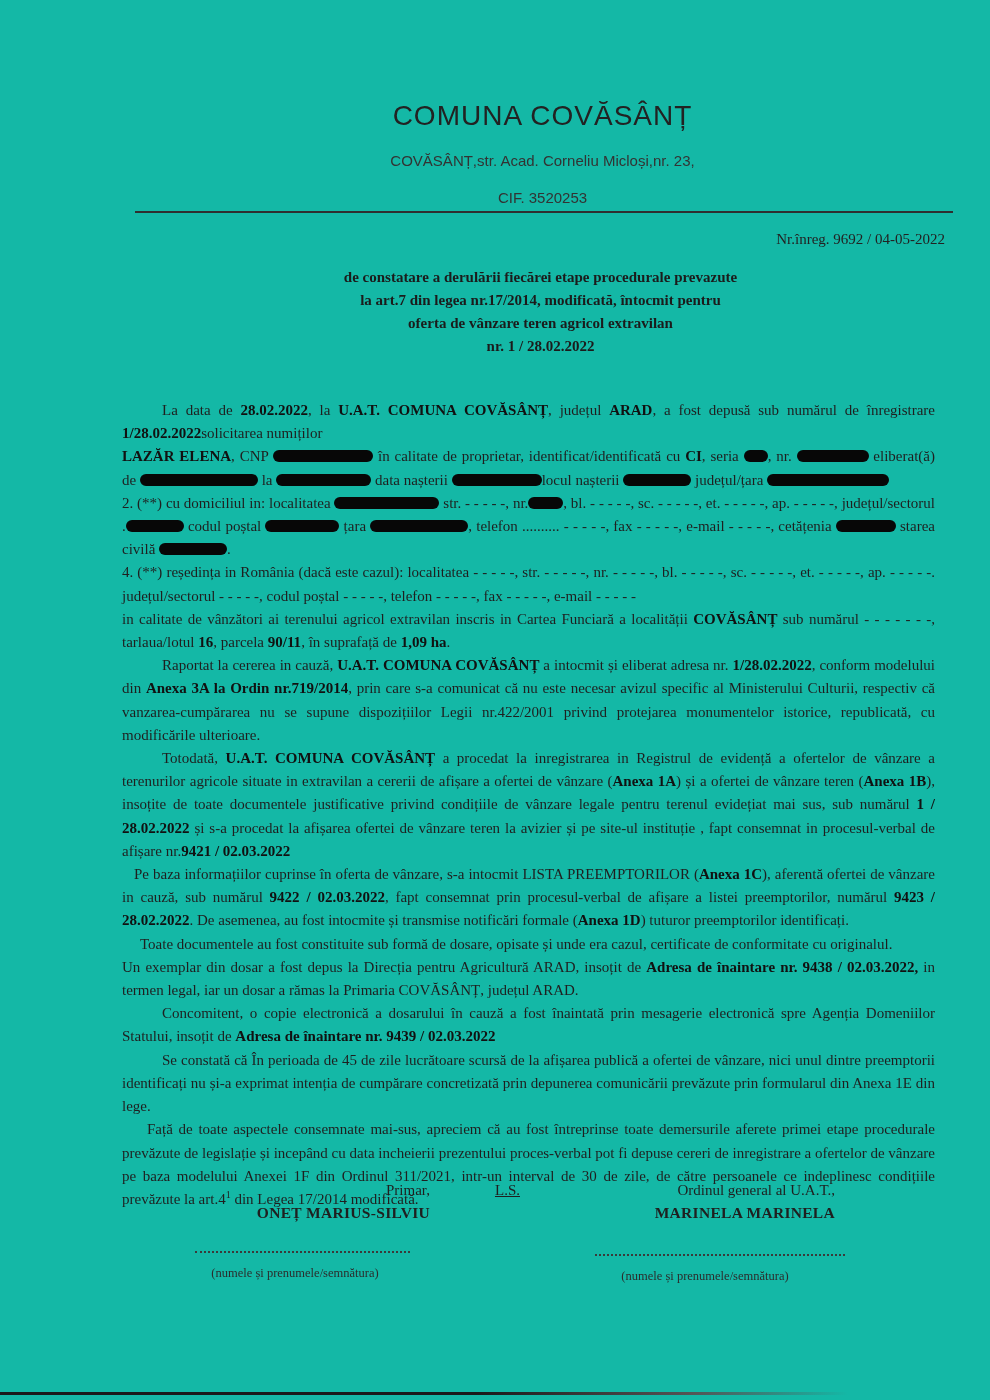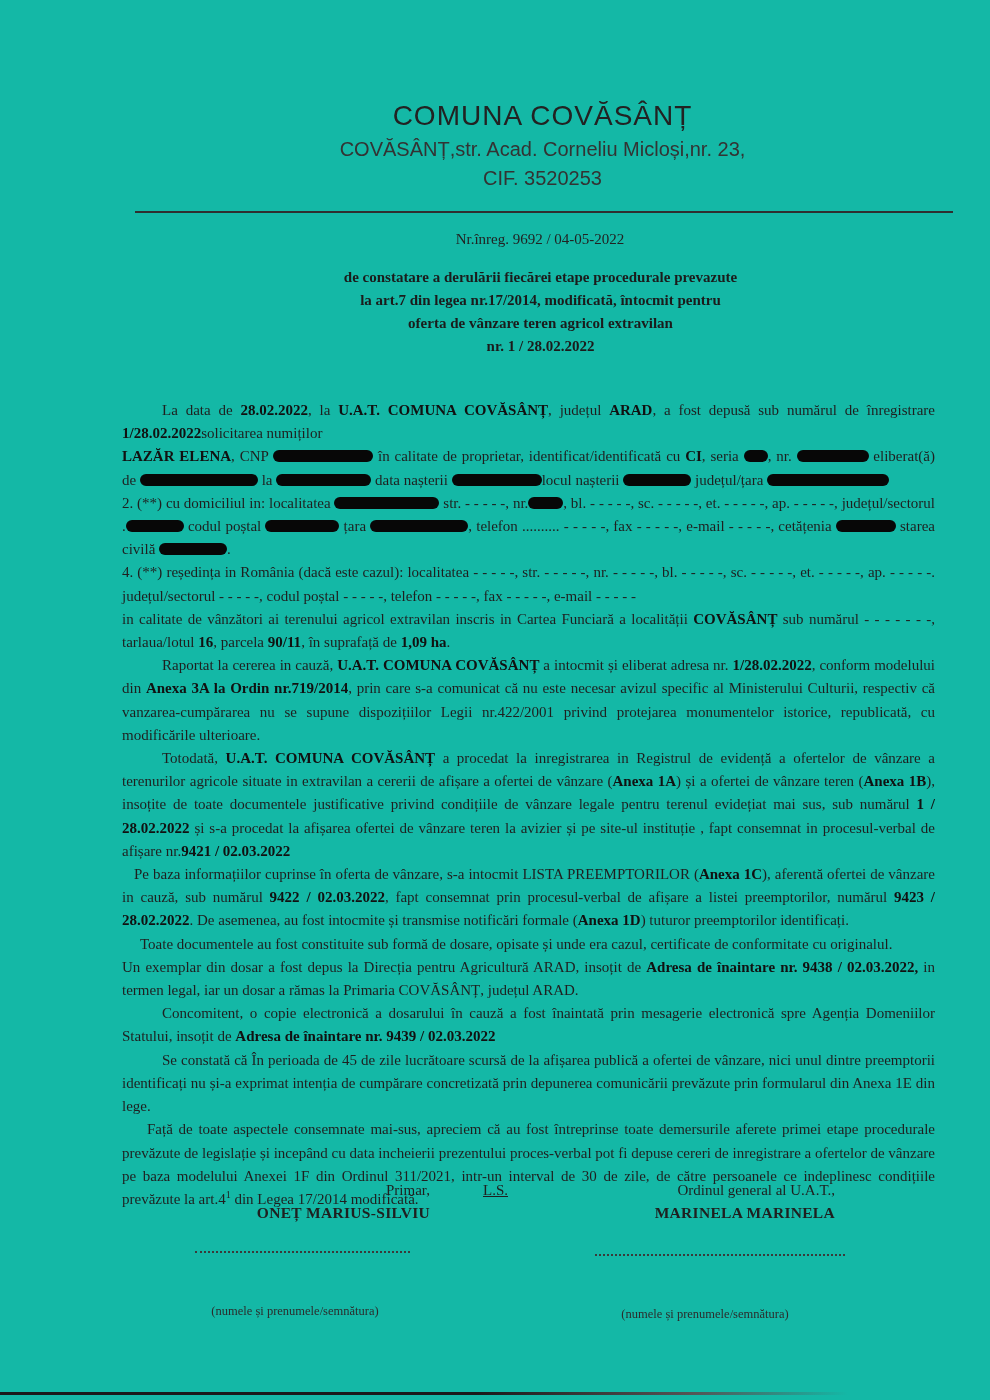--- a/index.html
+++ b/index.html
@@ -7,29 +7,29 @@
     position:relative; width:990px; height:1400px; margin:0 auto;
     background:#14b8a6; overflow:hidden;
     color:#1d1d1d;
   }
   
   .letterhead {
     position:absolute; top:100px; left:135px; width:815px;
     text-align:center; font-family:"Liberation Sans", sans-serif; color:#2a2a2a;
   }
   .org-name { font-size:28px; letter-spacing:1px; color:#222; }
-  .letterhead .line { font-size:20px; margin-top:6px; color:#333; }
+  .letterhead .line { font-size:15px; margin-top:20px; color:#333; }
   .head-rule {
     position:absolute; top:211px; left:135px; width:818px; height:2px;
     background:#2f2f2f;
   }
   
   .reg-number {
     position:absolute; top:231px; left:135px; width:810px;
-    text-align:center; font-family:"Liberation Serif", serif; font-size:15px; color:#222;
+    text-align:right; font-family:"Liberation Serif", serif; font-size:15px; color:#222;
   }
   
   .title-block {
     position:absolute; top:266px; left:133px; width:815px;
     text-align:center; font-family:"Liberation Serif", serif;
     font-weight:bold; font-size:15px; line-height:23px; color:#1b1b1b;
   }
   
   .doc-body {
     position:absolute; top:399px; left:122px; width:813px;
@@ -39,28 +39,28 @@
   .para { margin:0; }
   .redact {
     display:inline-block; height:12px; background:#070707;
     border-radius:6px; vertical-align:-1px;
   }
   sup { font-size:10px; line-height:0; }
   b { color:#111; }
   
   .sig { position:absolute; font-family:"Liberation Serif", serif; color:#1f1f1f; text-align:right; }
   .sig-left  { top:1182px; left:170px; width:260px; }
-  .sig-seal  { top:1182px; left:438px; width:70px; font-size:15px;text-decoration:underline; }
+  .sig-seal  { top:1182px; left:450px; width:70px; font-size:15px;text-decoration:underline; }
   .sig-right { top:1182px; left:565px; width:270px; }
   .sig-role { font-size:15px; }
   .sig-name { font-size:15.5px; font-weight:bold; margin-top:5px; letter-spacing:0.3px; }
   .dotline { position:absolute; border-bottom:2px dotted #3a3a3a; height:1px; }
   .dotline-left  { top:1250px; left:195px; width:215px; }
   .dotline-right { top:1253px; left:595px; width:250px; }
-  .sig-caption { position:absolute; font-family:"Liberation Serif", serif; font-size:12.5px; color:#2c2c2c; text-align:center;margin-top:38px; }
+  .sig-caption { position:absolute; font-family:"Liberation Serif", serif; font-size:12.5px; color:#2c2c2c; text-align:center; }
   .cap-left  { top:1266px; left:165px; width:260px; }
   .cap-right { top:1269px; left:565px; width:280px; }
   
   .scan-edge {
     position:absolute; top:1392px; left:0; width:865px; height:3px;
     background:linear-gradient(to right, #1a1a1a 0%, #1a1a1a 55%, #555 80%, rgba(0,0,0,0) 98%);
   }
 </style>
 </head>
 <body>

